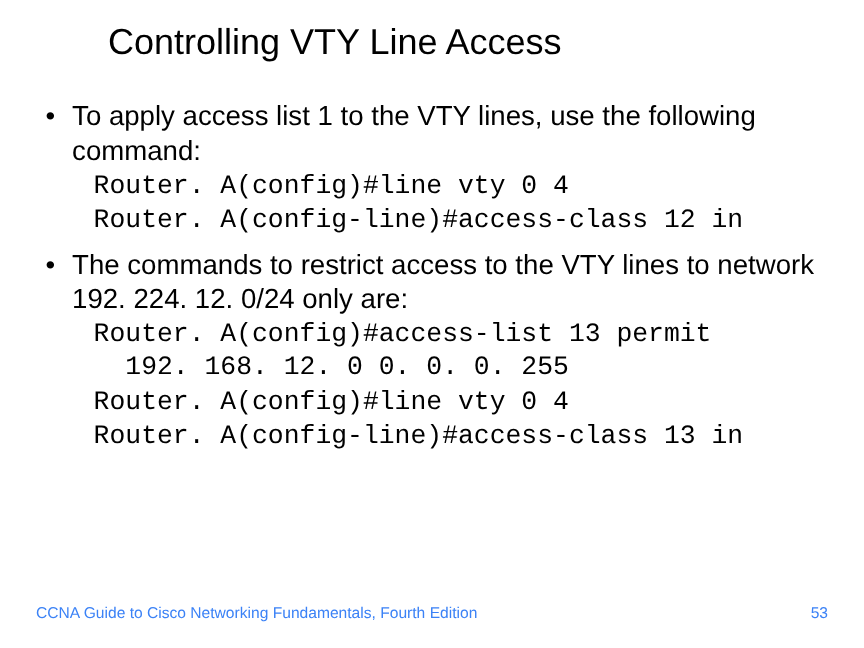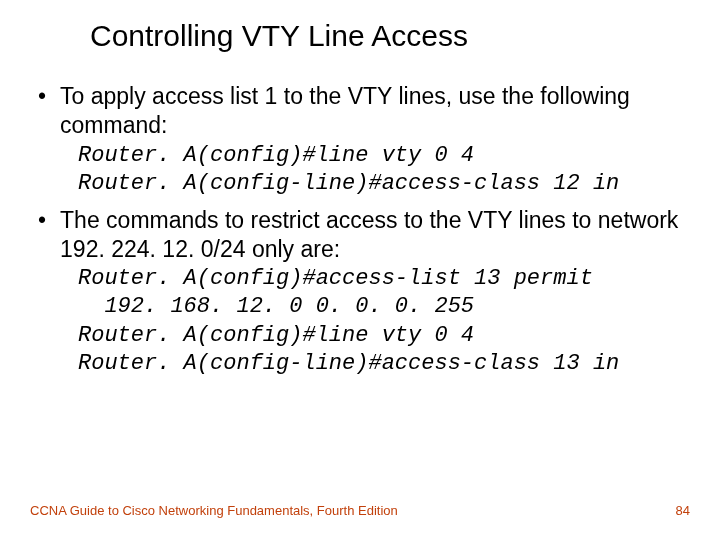--- a/index.html
+++ b/index.html
@@ -40,31 +40,30 @@
       flex: 1 1 auto;
     }
     .code-block {
       font-family: "Courier New", Courier, monospace;
       font-size: 22px;
       line-height: 1.28;
       padding-left: 48px;
       margin-top: 2px;
       margin-bottom: 8px;
       white-space: pre;
-      font-style: italic;
     }
     .footer {
       position: absolute;
       bottom: 22px;
       left: 30px;
       right: 30px;
       display: flex;
       justify-content: space-between;
       font-size: 13px;
-      color: #c2410c;
+      color: #3b82f6;
     }
   </style>
 </head>
 <body>
 
 <div class="slide">
 
   <h1 class="title">
     <span>Controlling VTY Line Access</span><br>
   </h1>
@@ -80,16 +79,16 @@
     <span class="dot">•</span>
     <span class="text">The commands to restrict access to the VTY lines to network 192. 224. 12. 0/24 only are:</span>
   </div>
   <div class="code-block">Router. A(config)#access-list 13 permit
   192. 168. 12. 0 0. 0. 0. 255
 Router. A(config)#line vty 0 4
 Router. A(config-line)#access-class 13 in</div>
 
   <div class="footer">
     <span>CCNA Guide to Cisco Networking Fundamentals, Fourth Edition</span>
-    <span>84</span>
+    <span>53</span>
   </div>
 
 </div>
 
 </body></html>

